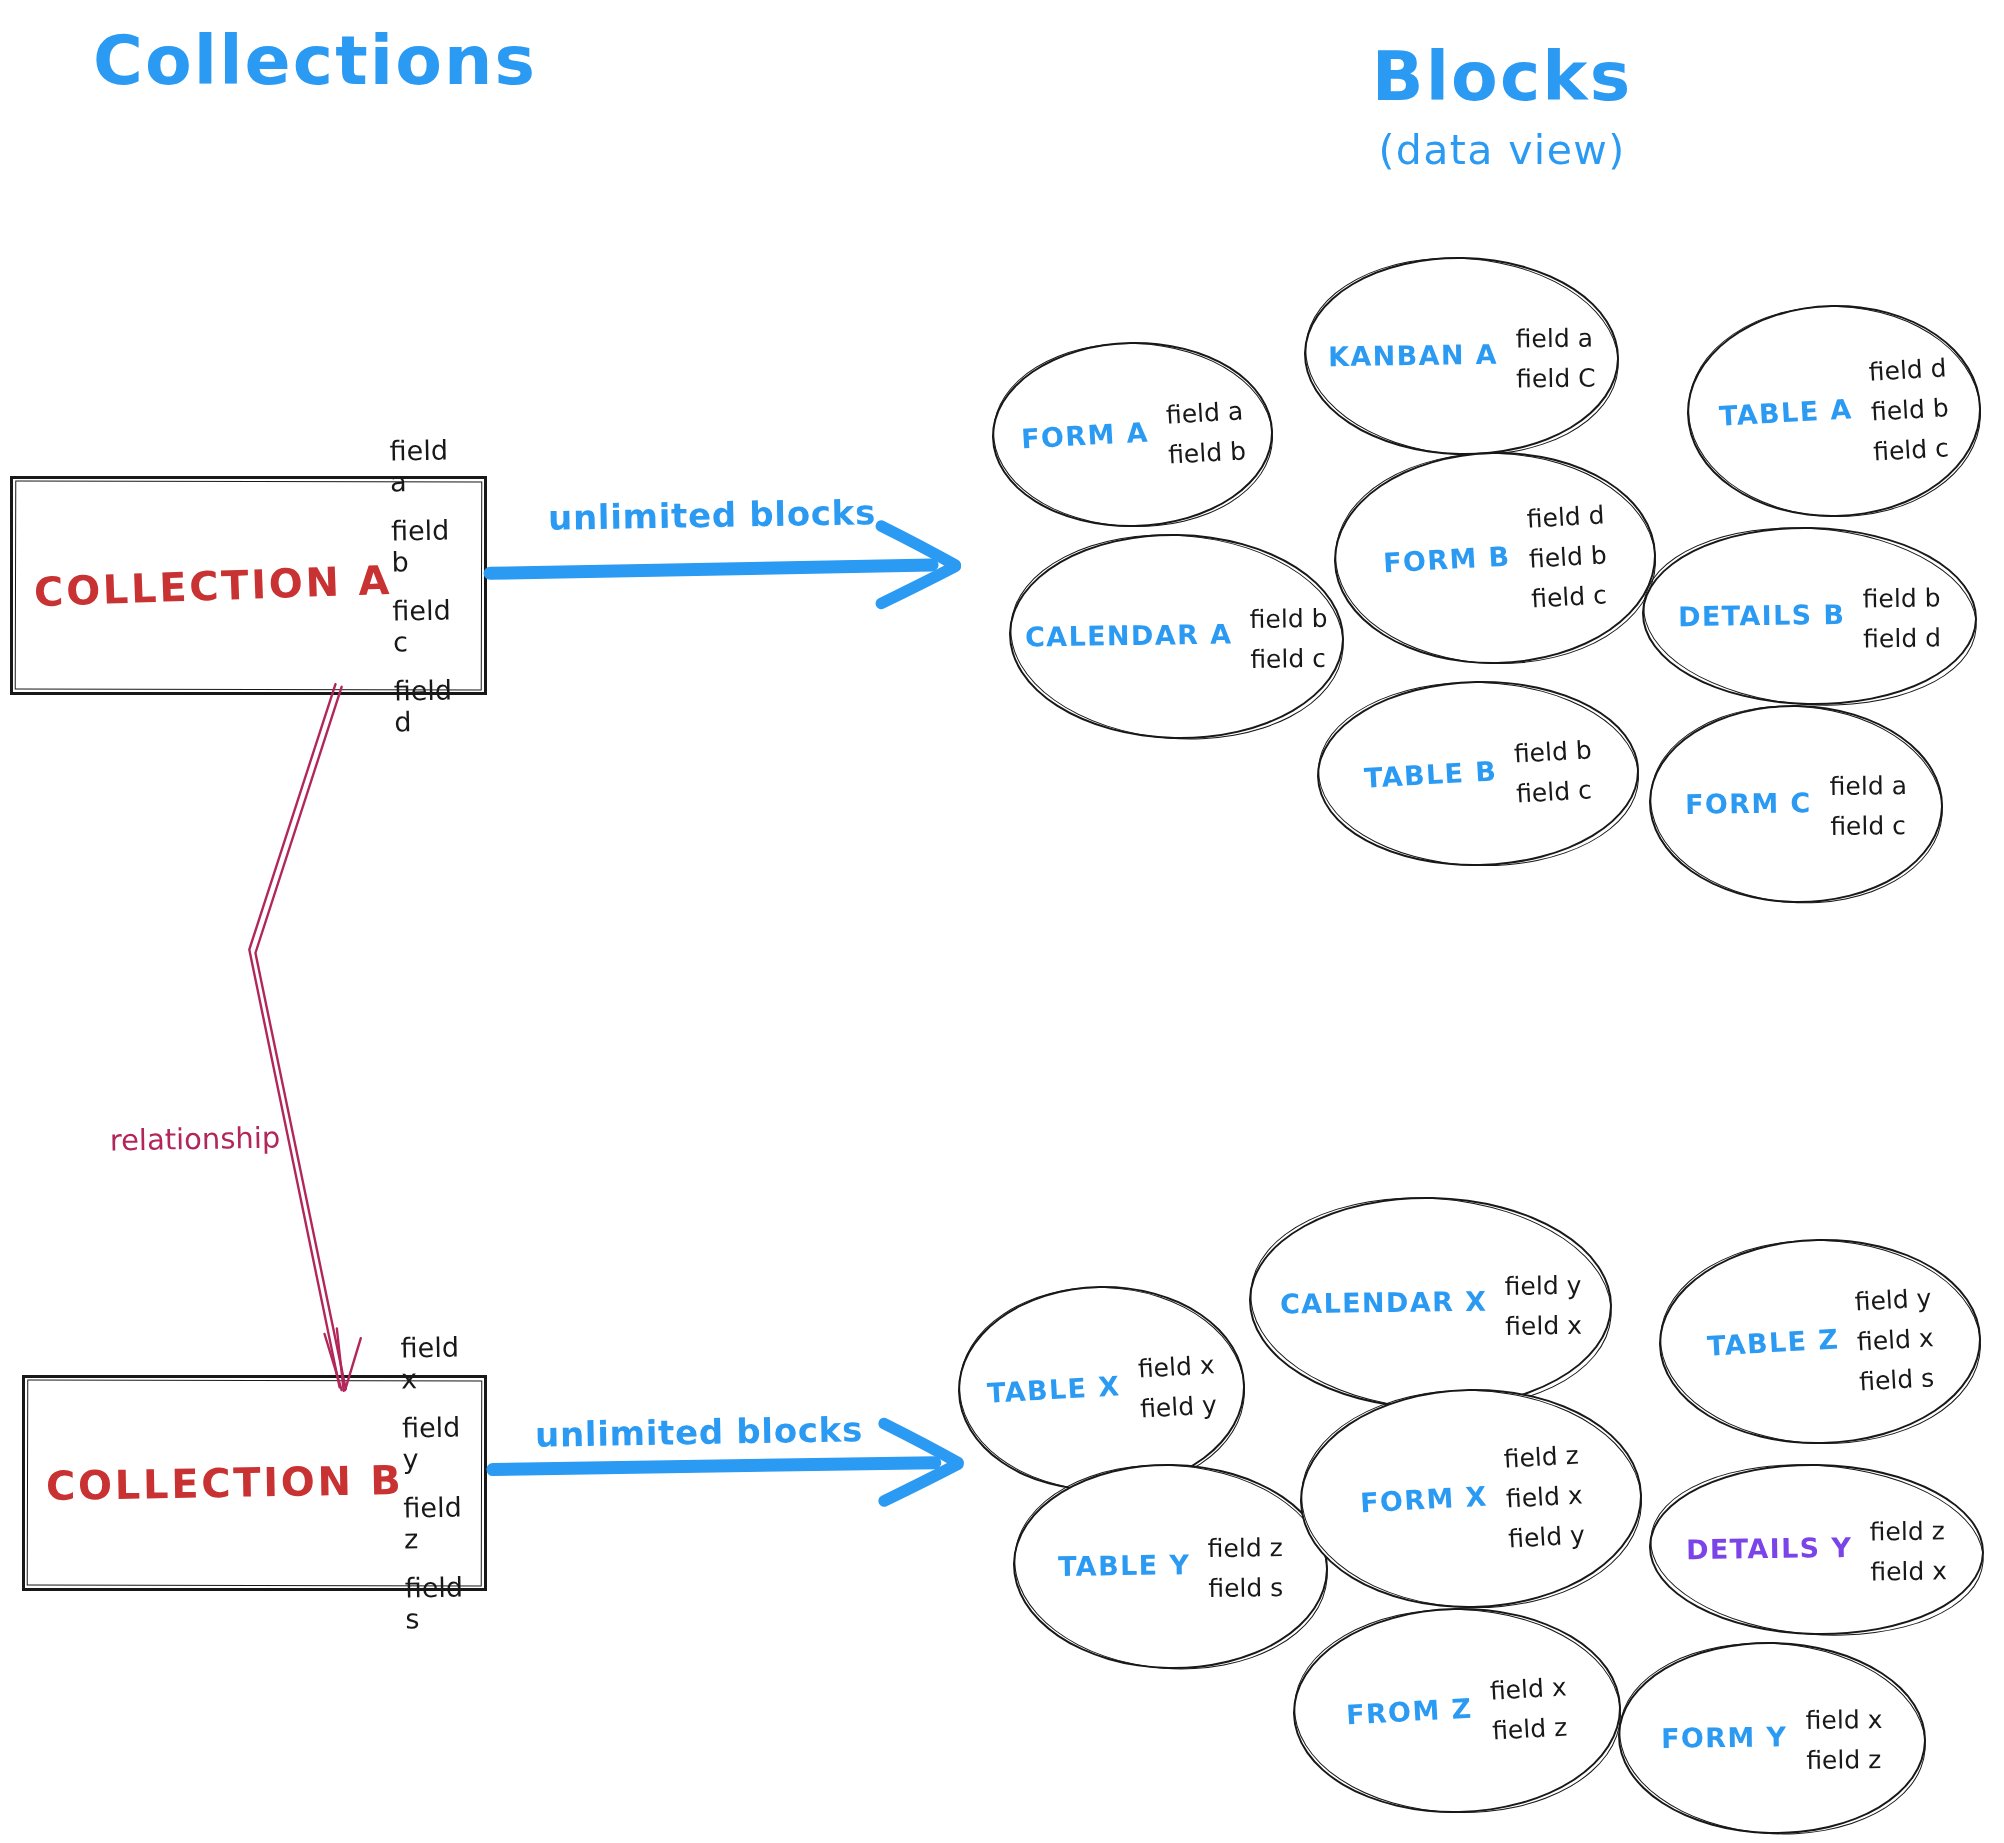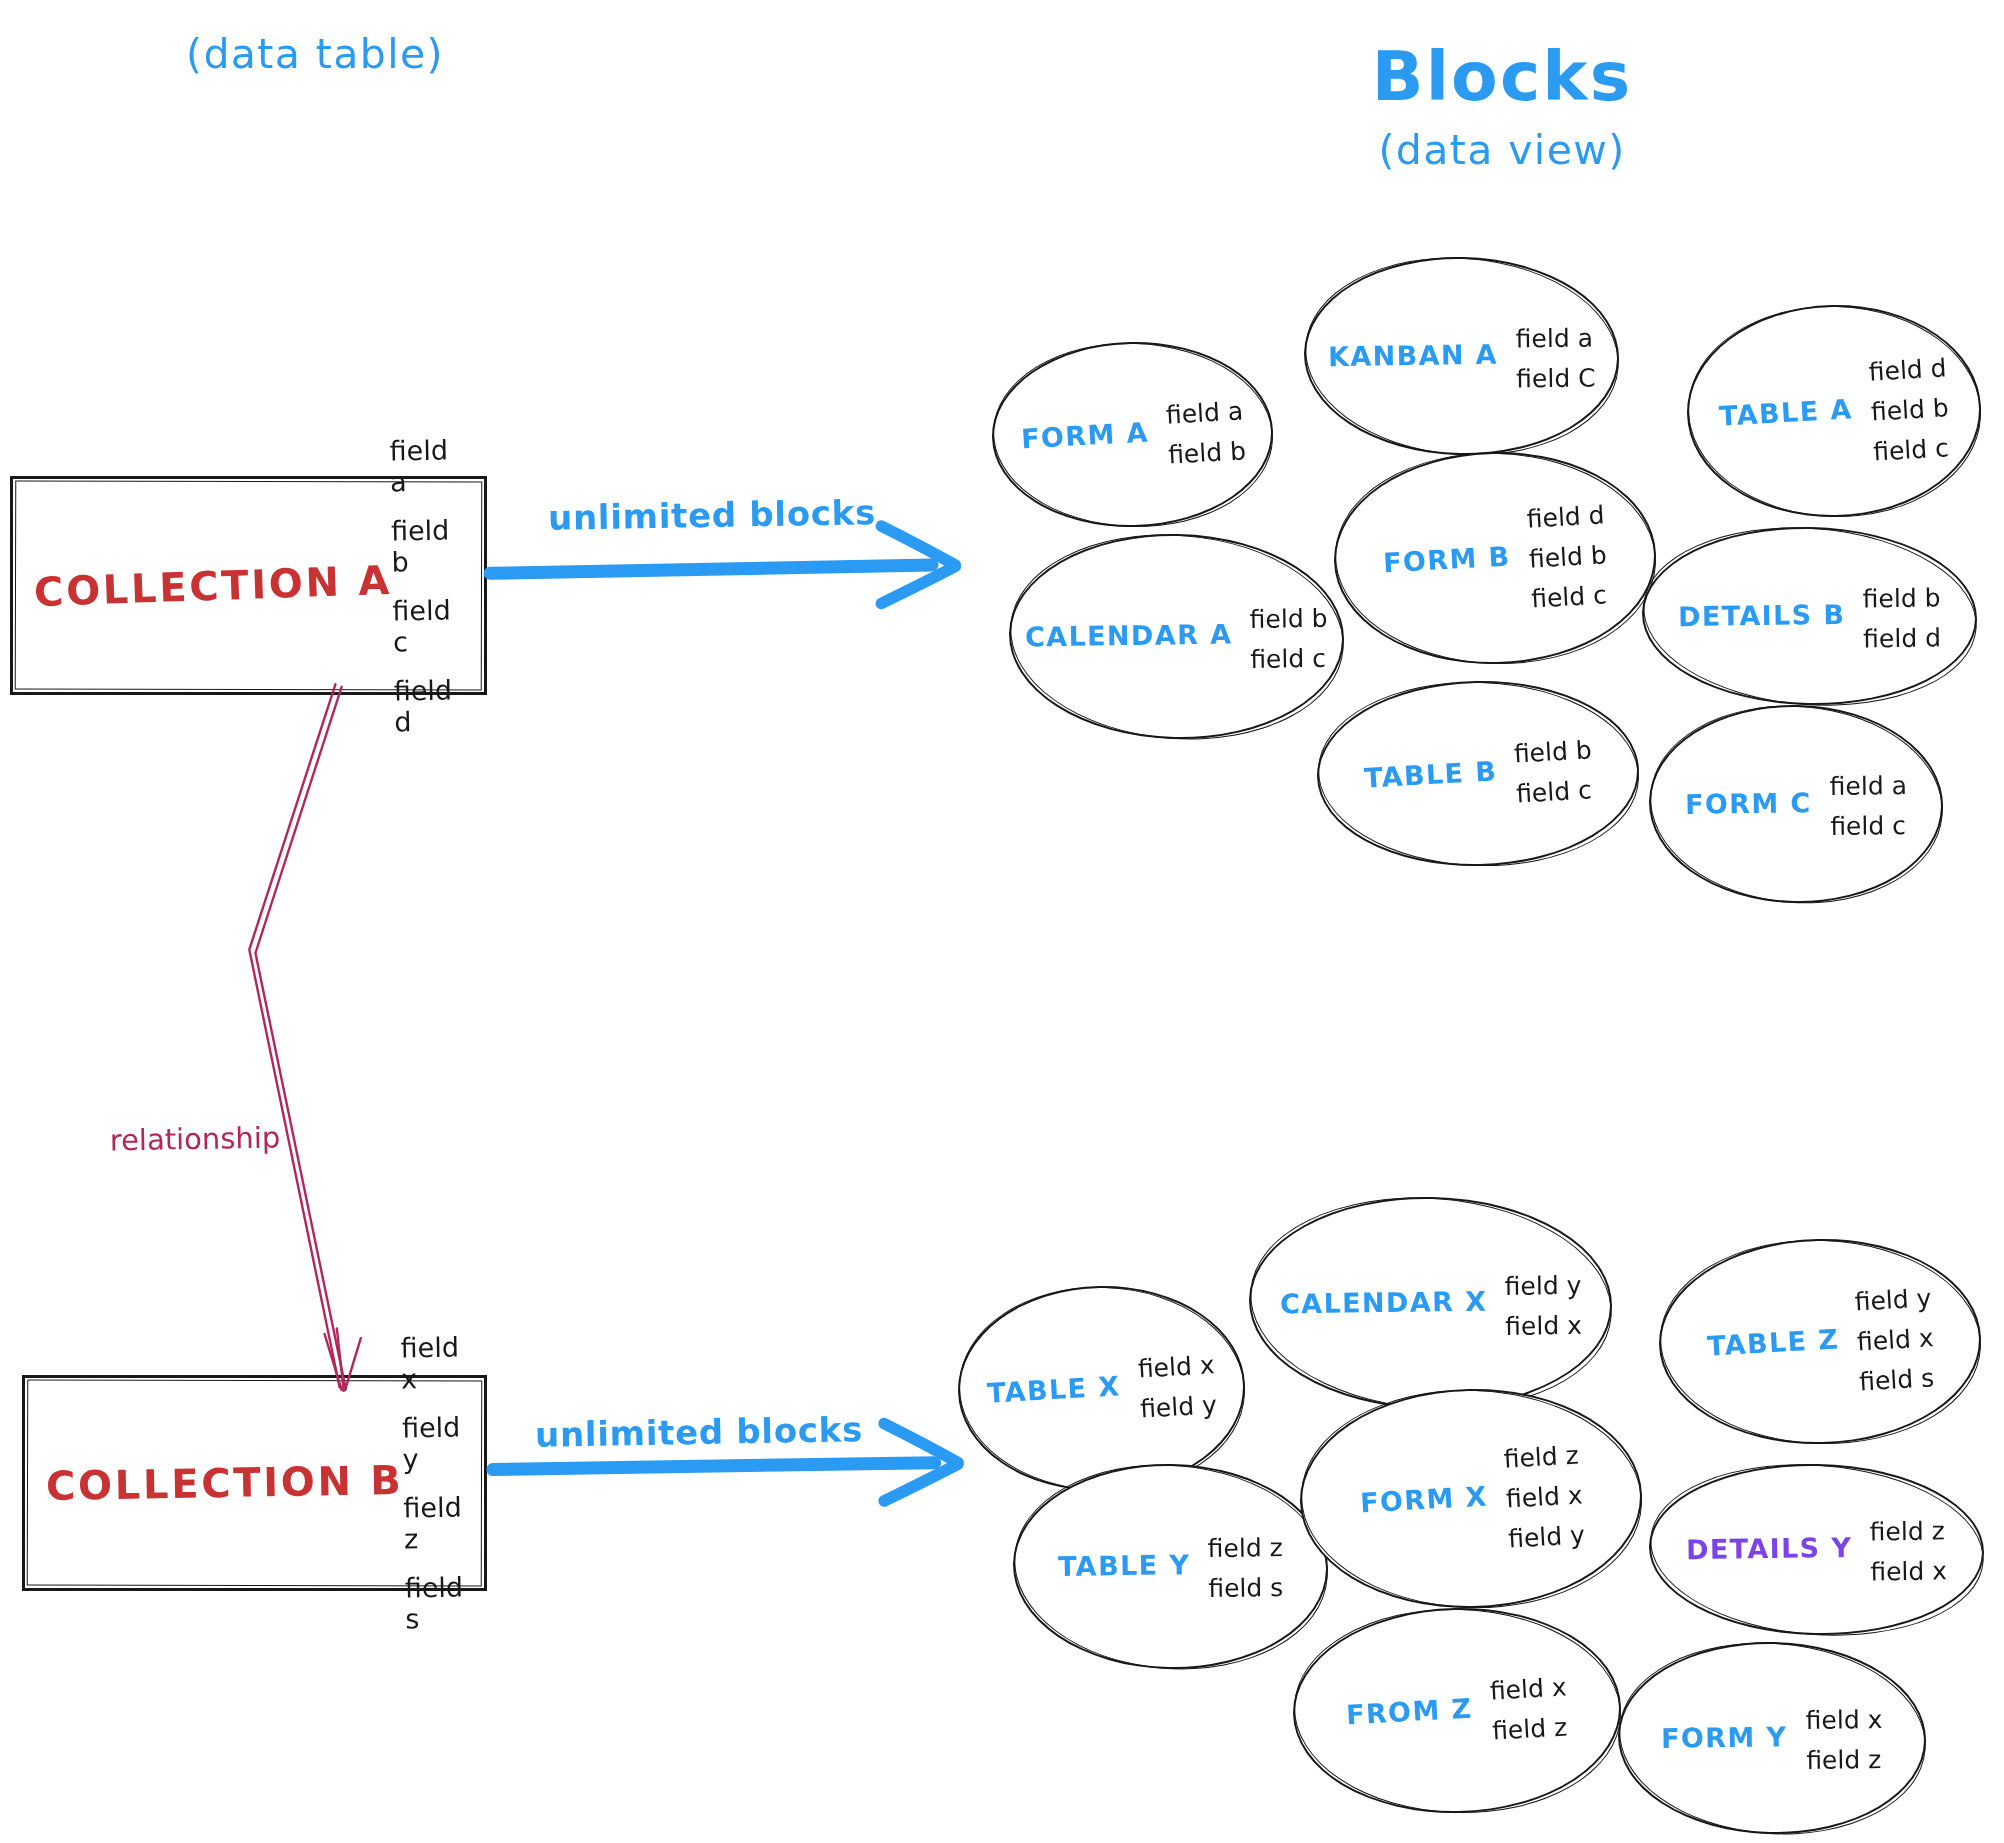--- a/index.html
+++ b/index.html
@@ -41,21 +41,21 @@
     transform:translate(-50%,-50%) rotate(-1deg);white-space:nowrap;letter-spacing:0.7px;}
   .rel-label{position:absolute;font-size:29px;font-weight:500;color:#b2265a;
     transform:translate(-50%,-50%) rotate(-1deg);white-space:nowrap;}
 
   svg.overlay{position:absolute;left:0;top:0;pointer-events:none;}
 </style>
 </head>
 <body>
 
 <div class="title-block" style="left:89px;top:20.5px;width:452px;">
-  <div class="title-sub">(data table)</div>
+  <div class="title-main">Collections</div>
 </div>
 <div class="title-block" style="left:1276px;top:37px;width:452px;">
   <div class="title-main">Blocks</div>
   <div class="title-sub">(data view)</div>
 </div>
 
 <div class="collection-box" style="left:10.3px;top:476px;width:477px;height:219px;">
   <div class="collection-name">COLLECTION A</div>
   <div class="box-fields">
     <span>field a</span>

